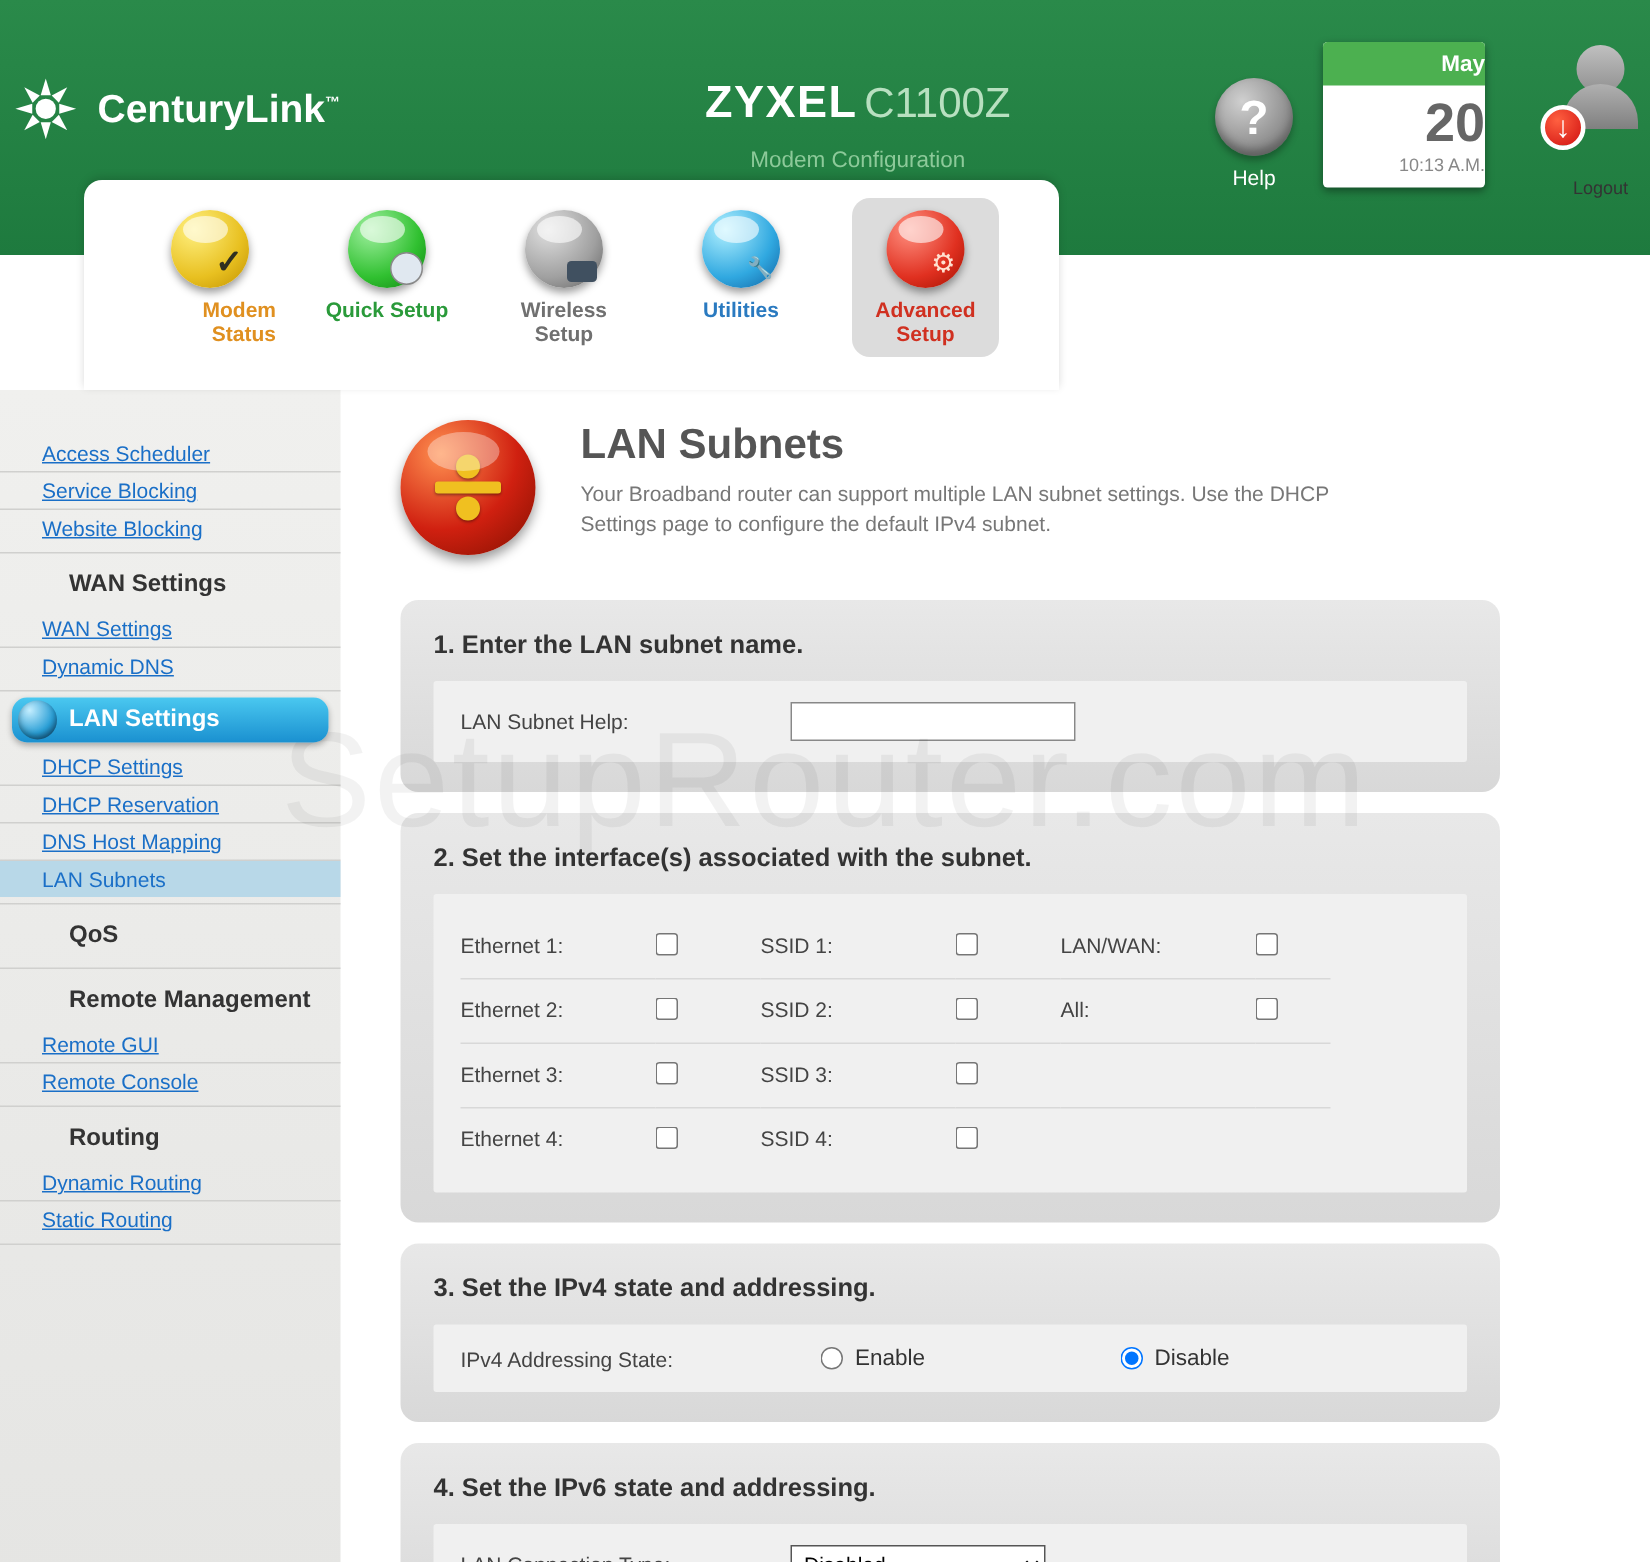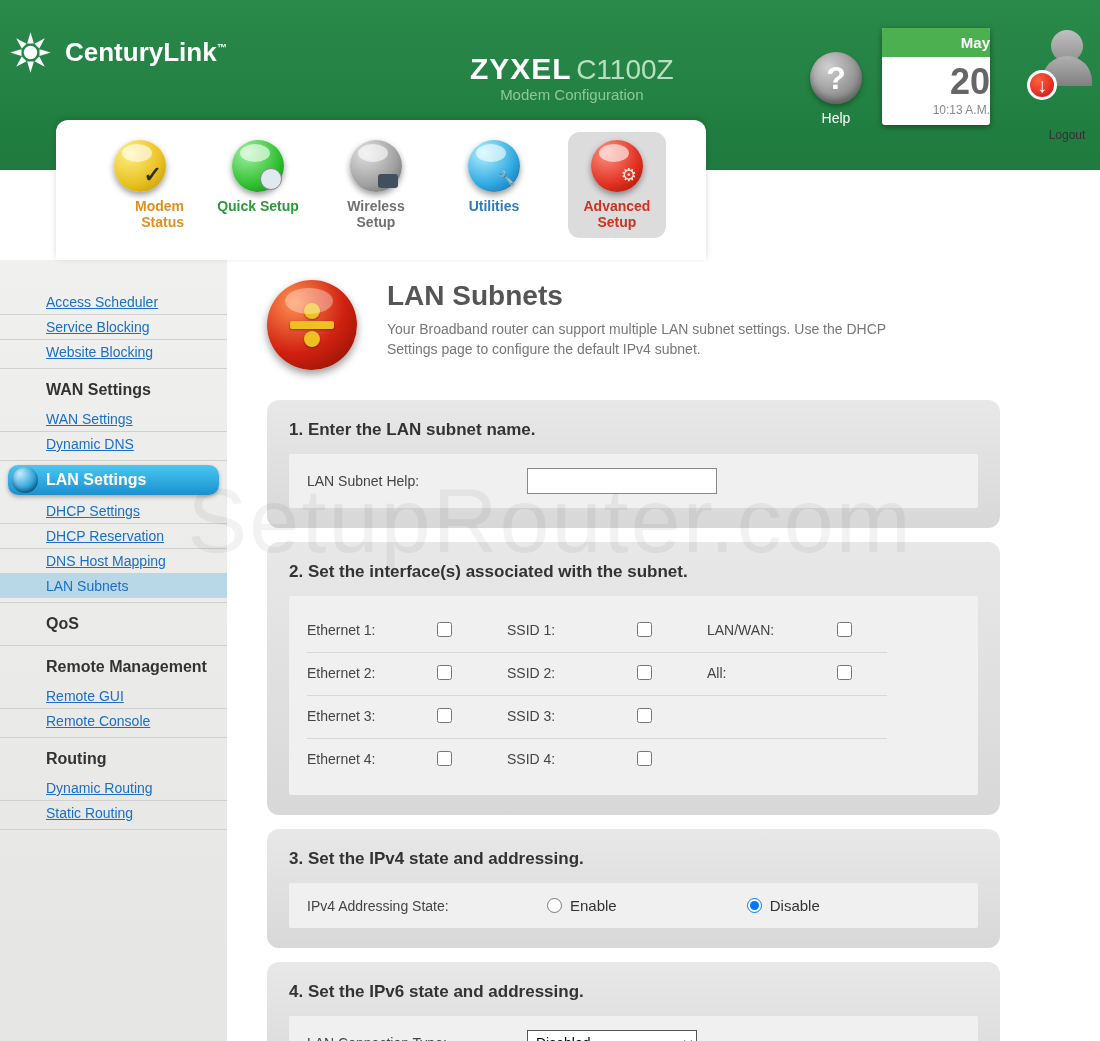--- a/index.html
+++ b/index.html
@@ -1,45 +1,45 @@
 <!DOCTYPE html>
 <html><head>
 <meta charset="utf-8">
 <style>
 * { box-sizing: border-box; margin: 0; padding: 0; }
 body { font-family: Arial, Helvetica, sans-serif; background: #fff; width: 1100px; }
 
 .header-bg { background: linear-gradient(#2a8a4a, #1e7a3e); height: 170px; position: relative; }
-.brand { position: absolute; top: 30px; left: 8px; display: flex; align-items: center; color: #fff; }
+.brand { position: absolute; top: 50px; left: 8px; display: flex; align-items: center; color: #fff; }
 .brand-icon { width: 45px; height: 45px; margin-right: 12px; position: relative; }
 .brand-icon svg { width: 100%; height: 100%; }
 .brand-text { font-size: 26px; font-weight: bold; }
 .brand-tm { font-size: 10px; vertical-align: super; }
 
 .device-title { position: absolute; top: 52px; left: 470px; color: #fff; text-align: center; }
 .device-title .zyxel { font-size: 30px; font-weight: bold; letter-spacing: 1px; }
 .device-title .model { font-size: 28px; color: #b8e0c0; font-weight: 300; }
-.device-title .sub { font-size: 15px; color: #8cc999; margin-top: 0; }
+.device-title .sub { font-size: 15px; color: #8cc999; margin-top: 12px; }
 
 .help-block { position: absolute; top: 52px; left: 810px; text-align: center; color: #fff; }
 .help-circle { width: 52px; height: 52px; border-radius: 50%; background: radial-gradient(circle at 35% 30%, #d0d0d0, #888 70%); display: flex; align-items: center; justify-content: center; margin: 0 auto 6px; box-shadow: inset 0 -4px 6px rgba(0,0,0,0.3), 0 3px 5px rgba(0,0,0,0.3); }
 .help-q { color: #fff; font-size: 32px; font-weight: bold; }
 .help-label { font-size: 14px; }
 
 .date-box { position: absolute; top: 28px; left: 882px; width: 108px; background: #fff; border-radius: 3px; box-shadow: 0 2px 6px rgba(0,0,0,0.4); text-align: right; overflow: hidden; }
 .date-month { background: #4cb050; color: #fff; font-weight: bold; font-size: 15px; padding: 6px 0; }
 .date-day { font-size: 36px; color: #666; font-weight: bold; padding: 4px 0 0; }
 .date-time { font-size: 12px; color: #888; padding: 0 0 8px; }
 
 .logout-block { position: absolute; top: 30px; right: 8px; text-align: center; }
 .avatar { width: 50px; height: 50px; position: relative; margin: 0 auto; }
 .avatar .head { width: 32px; height: 32px; border-radius: 50%; background: linear-gradient(#c0c0c0, #909090); position: absolute; top: 0; left: 9px; }
 .avatar .body { width: 50px; height: 30px; border-radius: 25px 25px 0 0; background: linear-gradient(#b0b0b0, #808080); position: absolute; top: 26px; left: 0; }
 .logout-badge { position: absolute; left: -15px; top: 40px; width: 30px; height: 30px; border-radius: 50%; background: radial-gradient(circle at 35% 30%, #ff6040, #d01010); border: 3px solid #fff; color: #fff; font-size: 20px; font-weight: bold; line-height: 24px; text-align: center; }
-.logout-label { color: #333; font-size: 12px; margin-top: 48px; }
+.logout-label { color: #333; font-size: 12px; margin-top: 38px; }
 
 .nav-tabs-wrap { position: absolute; top: 120px; left: 56px; background: #fff; border-radius: 12px 12px 0 0; width: 650px; height: 140px; box-shadow: 0 -2px 6px rgba(0,0,0,0.15); }
 .nav-tabs { display: flex; gap: 30px; padding: 20px 40px 0; }
 .nav-tab { text-align: center; cursor: pointer; width: 90px; }
 .nav-tab.advanced { background: #dcdcdc; border-radius: 12px; padding: 8px 6px; width: 100px; margin-top: -8px; }
 .orb { width: 52px; height: 52px; border-radius: 50%; margin: 0 auto 6px; position: relative; box-shadow: 0 3px 6px rgba(0,0,0,0.4); }
 .orb::after { content: ''; position: absolute; top: 4px; left: 8px; width: 30px; height: 18px; border-radius: 50%; background: rgba(255,255,255,0.6); }
 .orb.yellow { background: radial-gradient(circle at 30% 25%, #fff080, #e8c020 60%, #c09000); }
 .orb.green { background: radial-gradient(circle at 30% 25%, #a0f0a0, #30c030 60%, #108010); }
 .orb.gray { background: radial-gradient(circle at 30% 25%, #e0e0e0, #a0a0a0 60%, #606060); }
@@ -53,21 +53,21 @@
 .tab-label { font-size: 14px; line-height: 1.15; font-weight: bold; }
 .tab-label.c-orange { color: #e09020; text-align: right; }
 .tab-label.c-green { color: #2a9a3a; }
 .tab-label.c-gray { color: #707070; }
 .tab-label.c-blue { color: #2a7ac0; }
 .tab-label.c-red { color: #d03020; }
 
 .container { display: flex; }
 .sidebar { width: 227px; background: linear-gradient(#f0f0ee, #e4e4e2); padding-top: 30px; min-height: 760px; }
 .side-sec-title { font-size: 16px; font-weight: bold; color: #333; padding: 12px 0 8px 46px; }
-.side-link { display: block; color: #1a6fc7; font-size: 14px; padding: 4px 0 4px 46px; text-decoration: underline; border-bottom: 1px solid #d0d0ce; }
+.side-link { display: block; color: #1a6fc7; font-size: 14px; padding: 4px 0 4px 28px; text-decoration: underline; border-bottom: 1px solid #d0d0ce; }
 .side-link:last-child { border-bottom: none; }
 .side-sec { border-bottom: 1px solid #d0d0ce; padding-bottom: 4px; }
 
 .side-sec.active .side-sec-title { background: linear-gradient(#4ac8f0, #1a90d0); border-radius: 10px; color: #fff; margin: 4px 8px; padding: 6px 0 6px 38px; position: relative; box-shadow: 0 2px 4px rgba(0,0,0,0.3); }
 .side-sec.active .side-sec-title::before { content: ''; position: absolute; left: 4px; top: 2px; width: 26px; height: 26px; border-radius: 50%; background: radial-gradient(circle at 30% 25%, #c4eeff, #2a9fd6 60%, #105080); box-shadow: inset 0 -2px 4px rgba(0,0,0,0.4); }
 .side-link.current { background: #b8d8e8; text-decoration: none; color: #1a6fc7; }
 
 .main { flex: 1; padding: 20px 100px 20px 40px; }
 .page-head { display: flex; gap: 30px; margin-bottom: 30px; }
 .page-icon { width: 90px; height: 90px; border-radius: 50%; background: radial-gradient(circle at 30% 25%, #ff9050, #d02010 55%, #801000); box-shadow: 0 4px 8px rgba(0,0,0,0.4); position: relative; flex-shrink: 0; }

